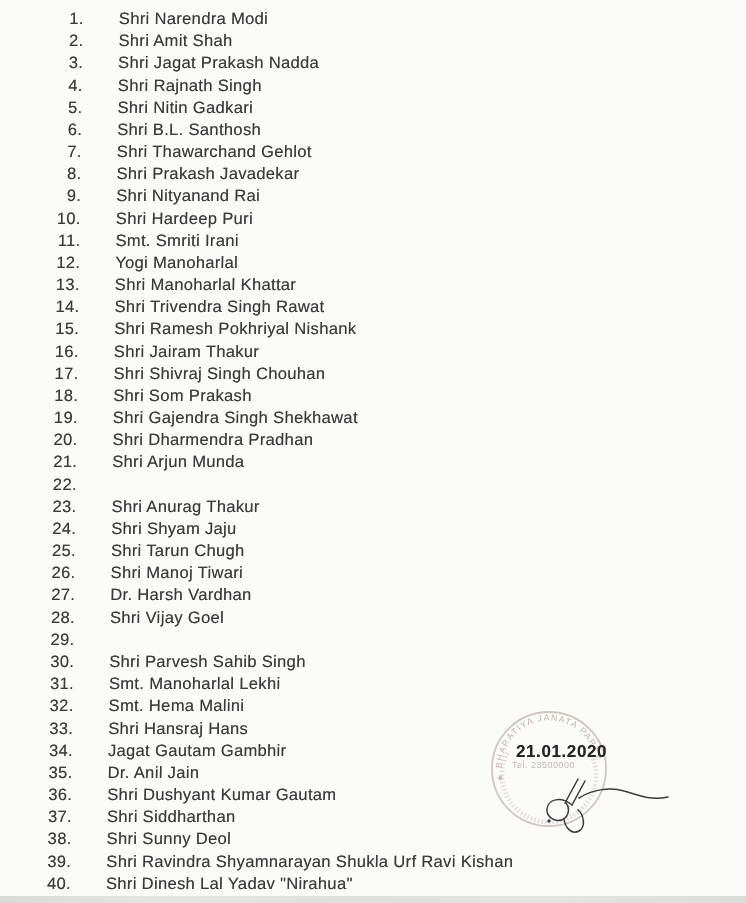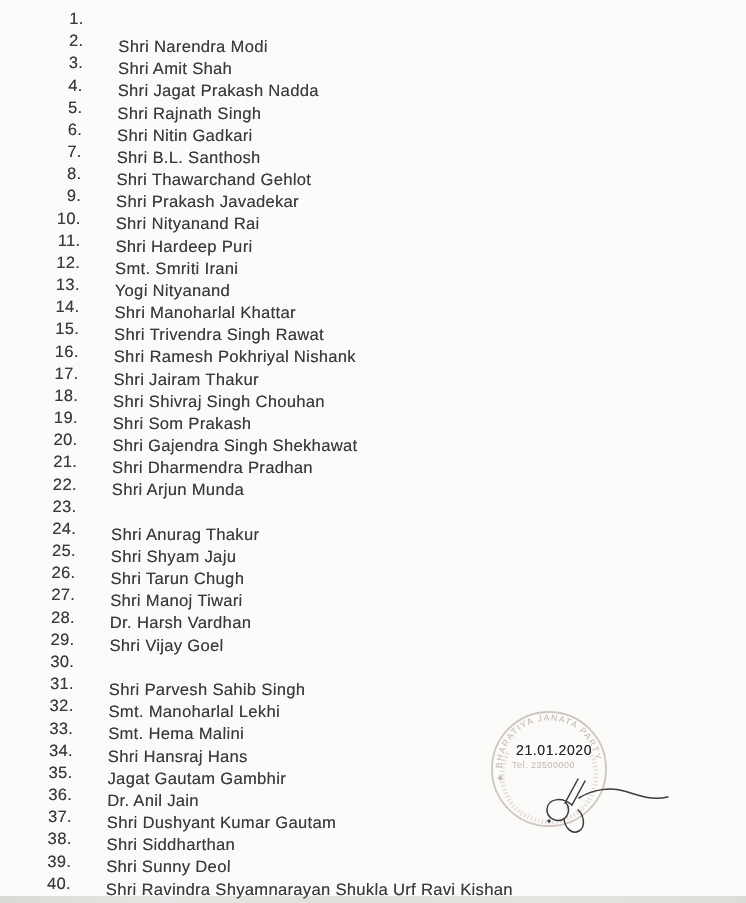--- a/index.html
+++ b/index.html
@@ -27,33 +27,32 @@
     text-shadow:0 0 0.45px rgba(45,45,45,0.6);
     white-space:nowrap;
   }
   .num{
     width:84px;
     text-align:right;
     flex:0 0 84px;
   }
   .name{
     margin-left:35px;
-    margin-top:28px;
   }
   
   #stamp-svg{
     position:absolute;
     left:470px;top:690px;
     pointer-events:none;
   }
   #stamp-date{
     position:absolute;
     left:516px;top:742px;
-    font-size:14px;
-    font-weight:400;
+    font-size:17px;
+    font-weight:700;
     color:#262626;
     letter-spacing:0.6px;
     text-shadow:0 0 0.5px rgba(30,30,30,0.55);
     z-index:3;
   }
   
   #bottom-scan-band{
     position:absolute;
     left:0;bottom:0;
     width:746px;height:7px;
@@ -123,21 +122,21 @@
       <div class="row">
         <span class="num">10.</span>
         <span class="name">Shri Hardeep Puri</span>
       </div>
       <div class="row">
         <span class="num">11.</span>
         <span class="name">Smt. Smriti Irani</span>
       </div>
       <div class="row">
         <span class="num">12.</span>
-        <span class="name">Yogi Nityanand</span>
+        <span class="name">Yogi Manoharlal</span>
       </div>
       <div class="row">
         <span class="num">13.</span>
         <span class="name">Shri Manoharlal Khattar</span>
       </div>
       <div class="row">
         <span class="num">14.</span>
         <span class="name">Shri Trivendra Singh Rawat</span>
       </div>
       <div class="row">

